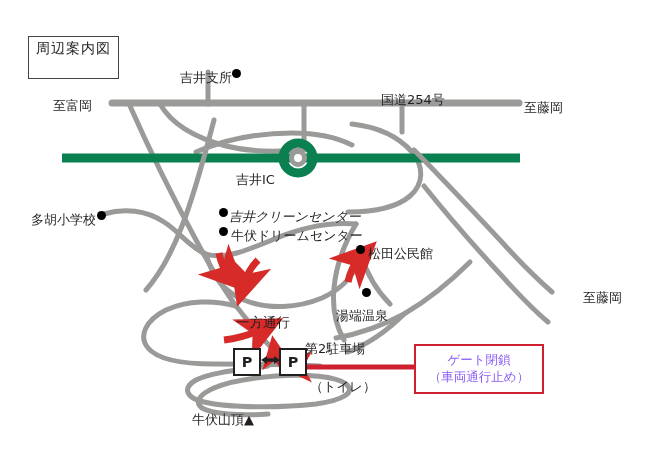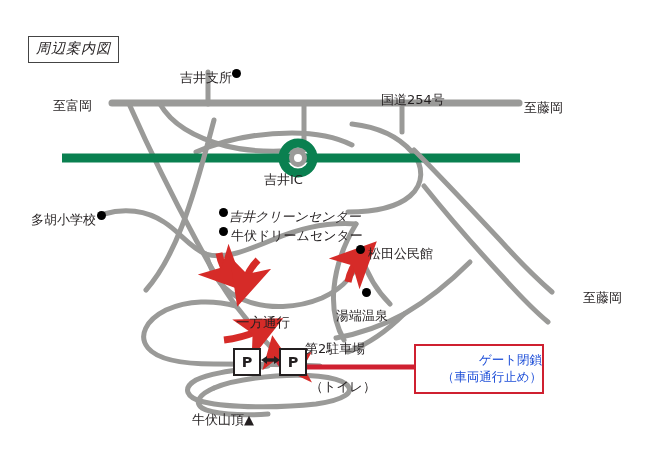--- a/index.html
+++ b/index.html
@@ -31,41 +31,40 @@
     white-space: nowrap;
     line-height: 1.15;
     letter-spacing: 0px;
     margin-top: 6px;
   }
   .title-box {
     position: absolute;
     left: 28px;
     top: 36px;
     border: 1.5px solid #444;
-    padding: 3px 7px 4px 7px;
+    padding: 3px 7px 20px 7px;
     font-size: 14px;
     color: #231f20;
     background: #fff;
     letter-spacing: 1px;
-    font-style: italic;
   }
   .gate-box {
     position: absolute;
     left: 414px;
     top: 344px;
     width: 126px;
     height: 46px;
     border: 2.2px solid #cf2030;
     background: #ffffff;
     display: flex;
     flex-direction: column;
-    align-items: flex-end;
+    align-items: center;
     justify-content: center;
     font-size: 12.5px;
-    color: #1d4ed8;
+    color: #8b5cf6;
     line-height: 1.35;
   }
   .pbox {
     position: absolute;
     width: 24px;
     height: 24px;
     border: 2.6px solid #231f20;
     background: #fff;
     font-size: 14.5px;
     font-weight: bold;
@@ -169,21 +168,21 @@
 
   <div class="lbl fs13" style="left:180px;top:65px;">吉井支所</div>
 
   <div class="lbl fs13" style="left:53px;top:93px;">至富岡</div>
 
   <div class="lbl fs13" style="left:381px;top:87px;">国道254号</div>
 
   <div class="lbl fs13" style="left:524px;top:95px;">至藤岡</div>
 
 
-  <div class="lbl fs13" style="left:264px;top:167px;">吉井IC</div>
+  <div class="lbl fs13" style="left:236px;top:167px;">吉井IC</div>
 
   <div class="lbl fs13" style="left:31px;top:207px;">多胡小学校</div>
 
   <div class="lbl fs13" style="left:229px;top:204px;font-style:italic;">吉井クリーンセンター</div>
 
   <div class="lbl fs13" style="left:231px;top:223px;">牛伏ドリームセンター</div>
 
   <div class="lbl fs13" style="left:368px;top:241px;">松田公民館</div>
 
   <div class="lbl fs13" style="left:336px;top:303px;">湯端温泉</div>

